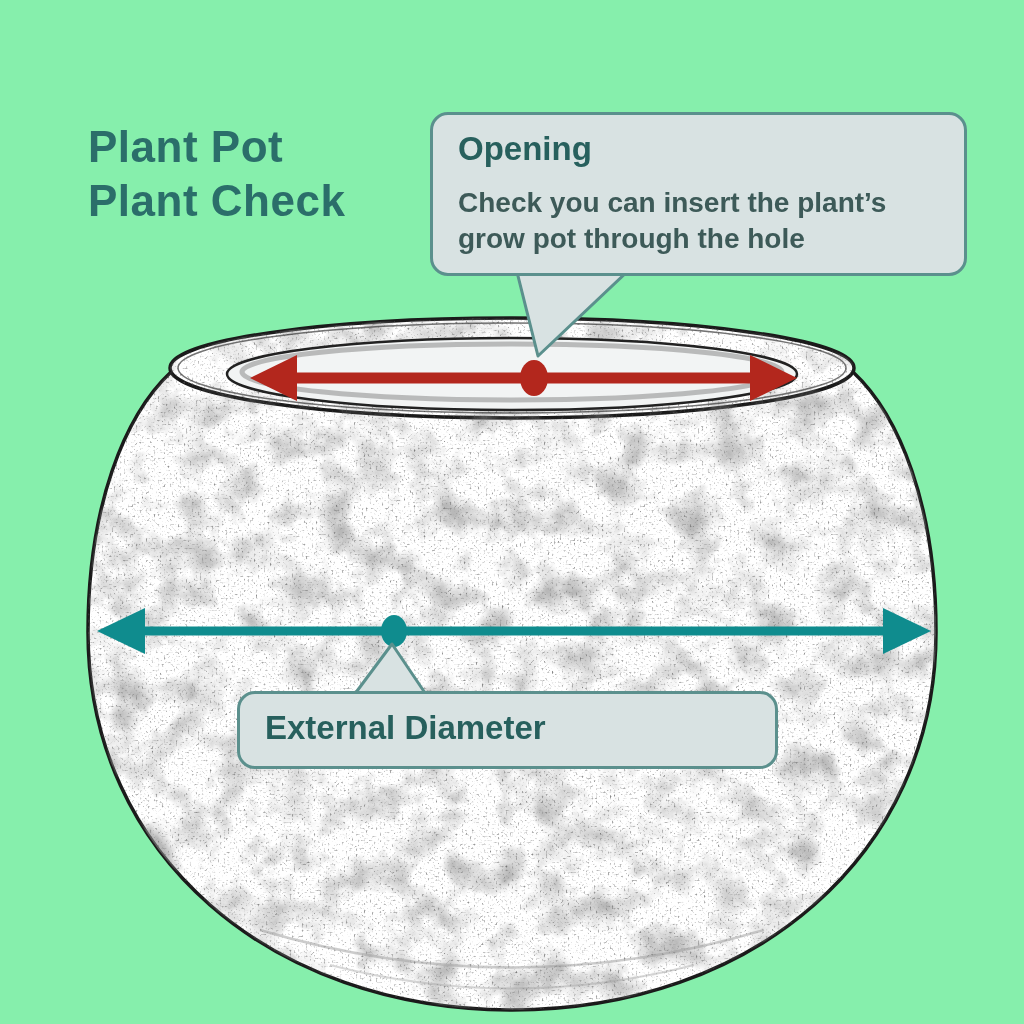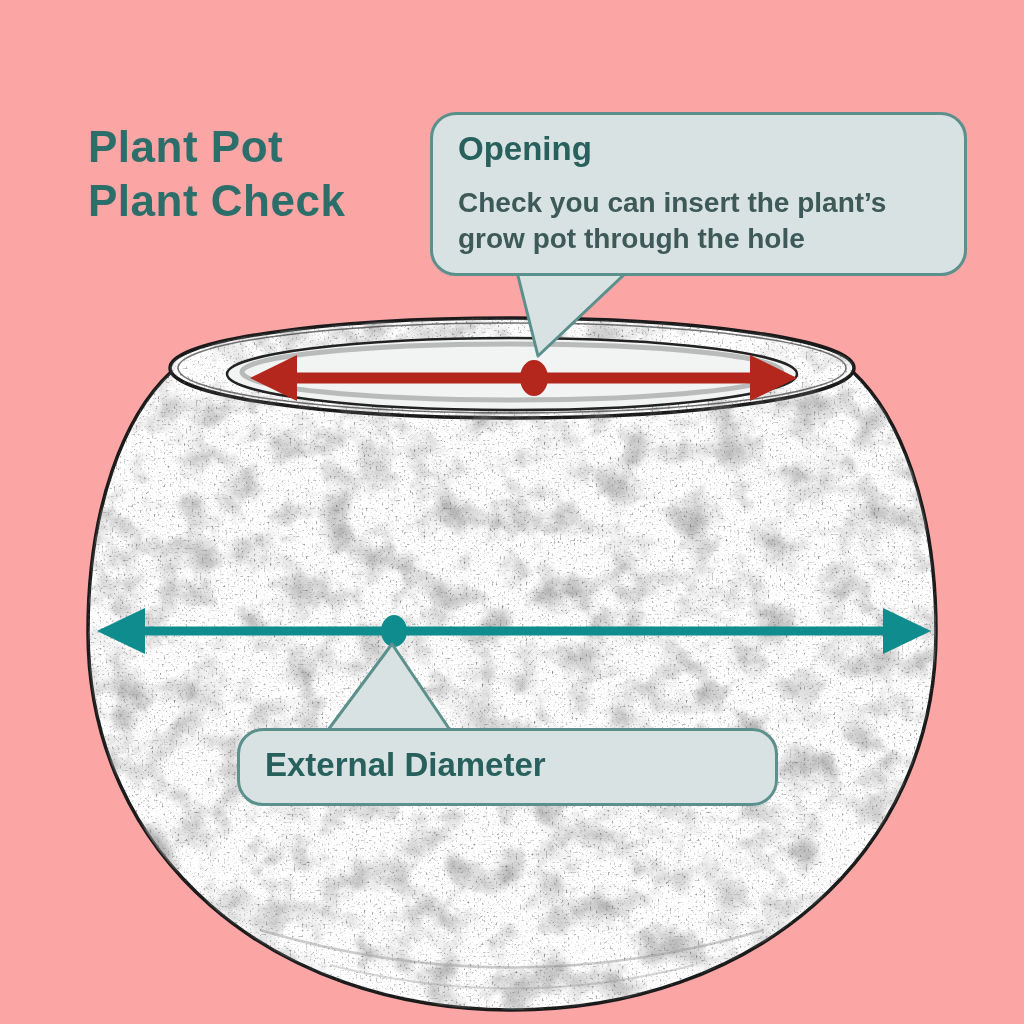--- a/index.html
+++ b/index.html
@@ -1,20 +1,20 @@
 <!DOCTYPE html>
 <html><head>
 <meta charset="utf-8">
 <style>
   html, body { margin: 0; padding: 0; background: #ffffff; }
   .canvas {
     position: relative;
     width: 1024px;
     height: 1024px;
-    background: #fca5a5;
+    background: #86efac;
     overflow: hidden;
     font-family: "Liberation Sans", sans-serif;
   }
   .pot-svg {
     position: absolute;
     left: 0; top: 0;
     width: 1024px;
     height: 1024px;
     z-index: 1;
   }
@@ -28,25 +28,25 @@
     font-weight: 700;
     line-height: 1.22;
     letter-spacing: 0.5px;
   }
   .callout {
     position: absolute;
     z-index: 2;
     box-sizing: border-box;
     background: #d8e2e2;
     border: 3px solid #5b908d;
-    border-radius: 26px;
+    border-radius: 18px;
     padding: 13px 25px 16px 25px;
   }
   .callout-opening { left: 430px; top: 112px; width: 537px; }
-  .callout-external { left: 237px; top: 728px; width: 541px; }
+  .callout-external { left: 237px; top: 691px; width: 541px; }
   .callout-heading {
     color: #27605d;
     font-size: 33px;
     font-weight: 700;
     line-height: 1.25;
     margin-bottom: 2px;
   }
   .callout-body {
     color: #3d5a58;
     font-size: 28px;

